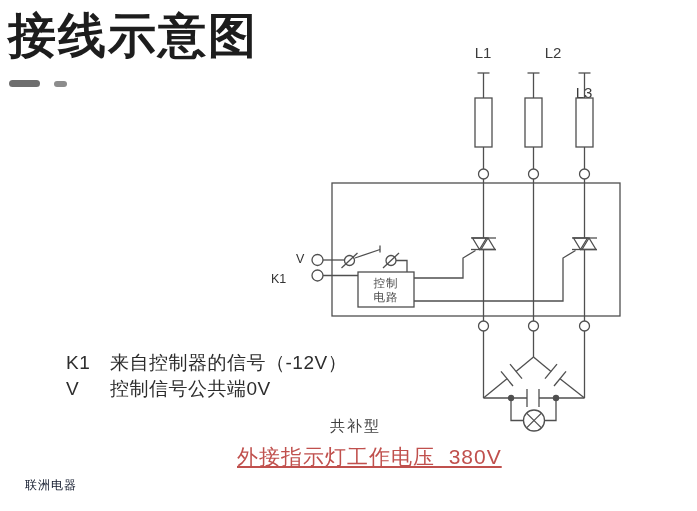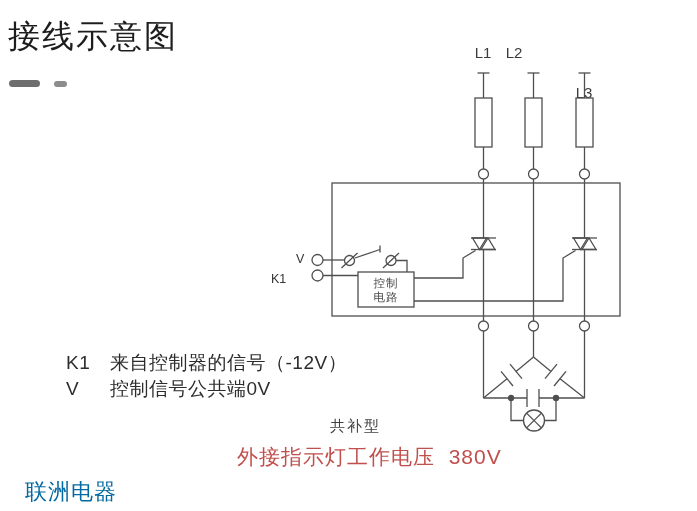--- a/index.html
+++ b/index.html
@@ -2,46 +2,46 @@
 <html style="--line: #4f4f4f; --title: #1d1d1d; --warning: #c0504d;"><head>
 <meta charset="utf-8">
 <style>
   html,body{margin:0;padding:0;background:#fff;}
   .canvas{
     position:relative;width:697px;height:511px;background:#ffffff;
     font-family:"Liberation Sans", sans-serif;overflow:hidden;
   }
   .abs{position:absolute;}
   .page-title{
-    left:8px;top:10px;font-size:32px;font-weight:400;color:var(--title,#1d1d1d);
+    left:8px;top:10px;font-size:48px;font-weight:700;color:var(--title,#1d1d1d);
     letter-spacing:2px;line-height:52px;white-space:pre;
   }
   .dash1{left:9px;top:80px;width:31px;height:7px;background:#6e6e6e;border-radius:4px;}
   .dash2{left:54px;top:81px;width:13px;height:6px;background:#8c8c8c;border-radius:3px;}
   .phase-label{
     top:44px;width:26px;text-align:center;font-size:15px;color:#3c3c3c;font-weight:400;
   }
-  .pl1{left:470px;} .pl2{left:501px;} .pl3{left:571px;margin-top:40px;}
+  .pl1{left:470px;} .pl2{left:540px;} .pl3{left:571px;margin-top:40px;}
   .term-label{font-size:12.5px;color:#333;}
   .v-label{left:296px;top:252px;}
   .k1-label{left:271px;top:272px;}
   .control-box-text{
     left:358px;top:272px;width:56px;height:37px;display:flex;flex-direction:column;
     align-items:center;justify-content:center;font-size:11.5px;color:#4a4a4a;
     line-height:1.2;letter-spacing:1px;
   }
   .notes{left:66px;top:350px;font-size:19px;color:#2d2d2d;}
   .note-row{display:flex;line-height:26px;letter-spacing:0.5px;}
   .note-term{width:44px;}
   .type-label{left:330px;top:417px;font-size:15px;color:#3f3f3f;letter-spacing:2px;}
   .warning{
     left:237px;top:443px;font-size:21px;color:var(--warning,#c0504d);
-    letter-spacing:1px;white-space:pre;
+    letter-spacing:1px;white-space:pre;text-decoration:underline;
   }
-  .company{left:25px;top:477px;font-size:22px;color:#0369a1;letter-spacing:1px;}
+  .company{left:25px;top:477px;font-size:12px;color:#0f172a;letter-spacing:1px;}
   svg{position:absolute;left:0;top:0;}
   .wire{stroke:var(--line,#4f4f4f);stroke-width:1.3;fill:none;}
   .dot{fill:var(--line,#4f4f4f);stroke:none;}
 </style>
 </head>
 <body>
 
 <div class="canvas">
 
   <div class="abs page-title">接线示意图</div>

